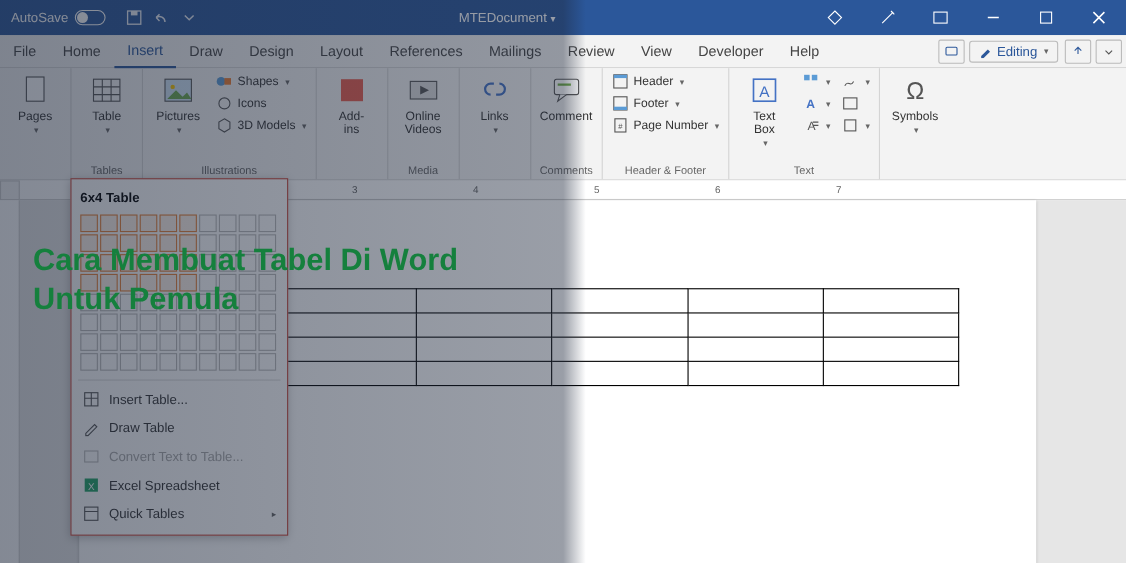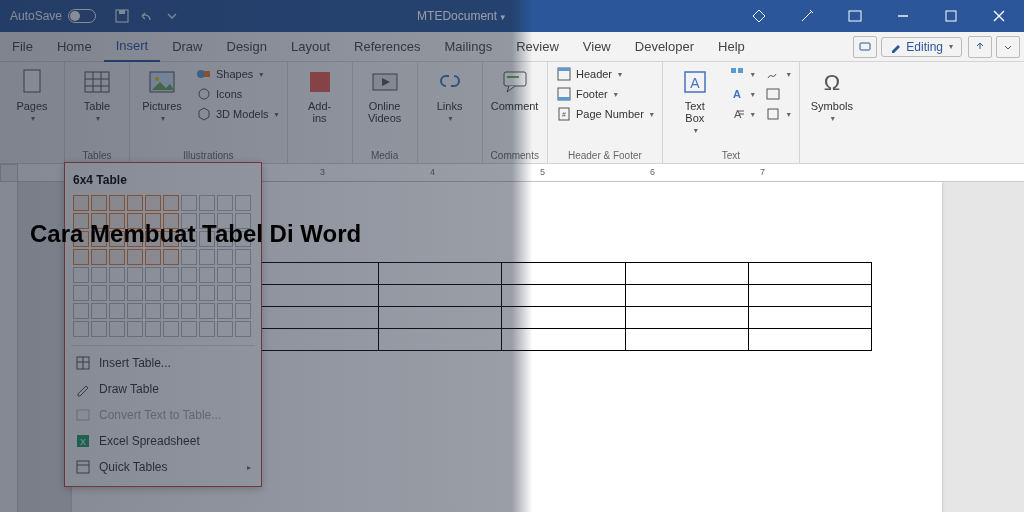--- a/index.html
+++ b/index.html
@@ -40,21 +40,21 @@
 .table-popup{position:absolute;left:64px;top:162px;width:198px;background:#fff;border:1px solid #c8463a;box-shadow:0 2px 8px rgba(0,0,0,.25);padding:6px;z-index:5;}
 .table-popup .hdr{font-size:12px;font-weight:600;padding:4px 2px 6px;}
 .grid{display:grid;grid-template-columns:repeat(10,16px);grid-auto-rows:16px;gap:2px;padding:2px;}
 .cell{border:1px solid #bbb;background:#fff;}
 .cell.sel{border-color:#e8833a;background:#fdf2e9;}
 .menu-list{border-top:1px solid #ddd;margin-top:6px;padding-top:4px;}
 .menu-item{display:flex;align-items:center;gap:8px;padding:5px 4px;font-size:12px;color:#333;}
 .menu-item.dis{color:#aaa;}
 .mi-ico{width:16px;height:16px;}
 .overlay{position:absolute;inset:0;background:linear-gradient(90deg,rgba(30,40,60,.55) 0%,rgba(30,40,60,.45) 50%,rgba(30,40,60,0) 52%);pointer-events:none;z-index:10;}
-.headline{position:absolute;left:30px;top:218px;z-index:20;color:#000000;font-weight:800;font-size:24px;line-height:1.3;font-family:Arial,sans-serif;}
+.headline{position:absolute;left:30px;top:218px;z-index:20;color:#15803d;font-weight:800;font-size:28px;line-height:1.3;font-family:Arial,sans-serif;}
 svg{display:block;}
 </style>
 </head>
 <body>
 
 <div class="titlebar">
   <div class="autosave">
     <span>AutoSave</span>
     <span class="toggle"></span>
   </div>
@@ -591,13 +591,14 @@
         </span>
         <span>Quick Tables</span>
         <span class="caret" style="margin-left:auto">▸</span>
       </div>
   </div>
 </div>
 
 <div class="overlay"></div>
 <div class="headline">
   <div>Cara Membuat Tabel Di Word</div>
+  <div>Untuk Pemula</div>
 </div>
 
 </body></html>

